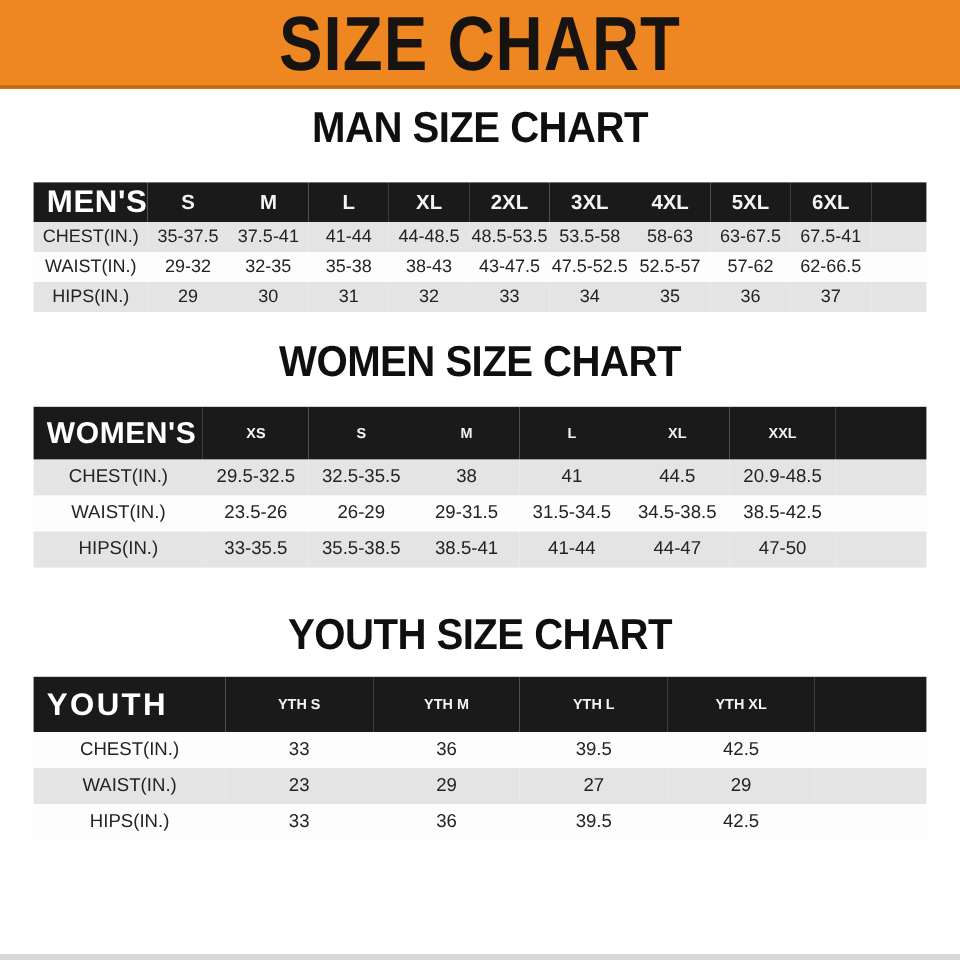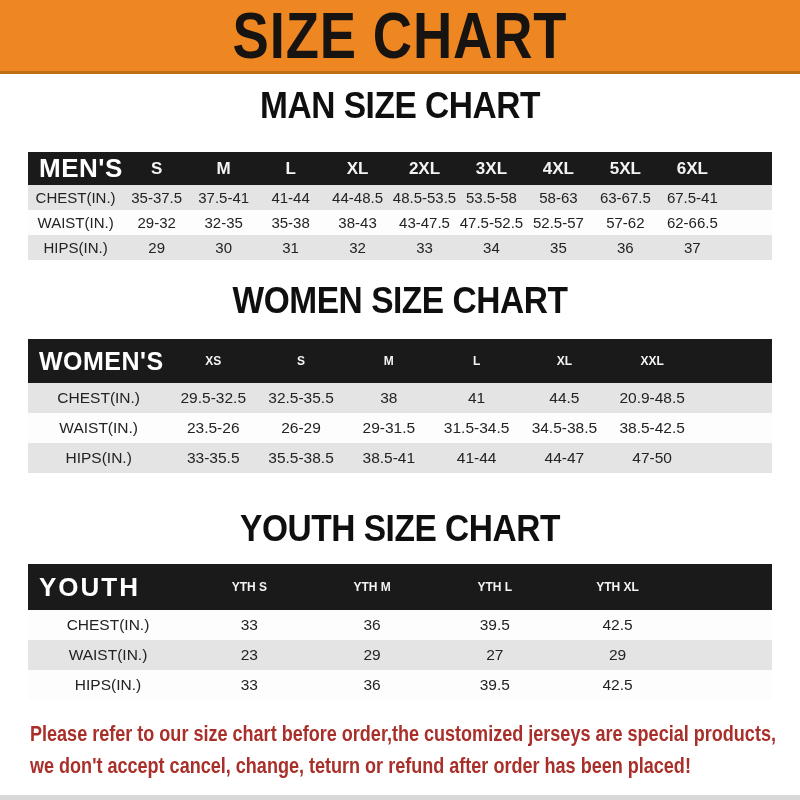--- a/index.html
+++ b/index.html
@@ -263,19 +263,15 @@
         <td>HIPS(IN.)</td>
         <td>33</td>
         <td>36</td>
         <td>39.5</td>
         <td>42.5</td>
         <td></td>
       </tr>
     </tbody>
   </table>
 
-  <footer class="notice">
-    <div class="notice-line">Please refer to our size chart before order,the customized jerseys are special products,</div>
-    <div class="notice-line">we don't accept cancel, change, teturn or refund after order has been placed!</div>
-  </footer>
 
   <div class="bottom-strip"></div>
 </div>
 
 </body></html>

